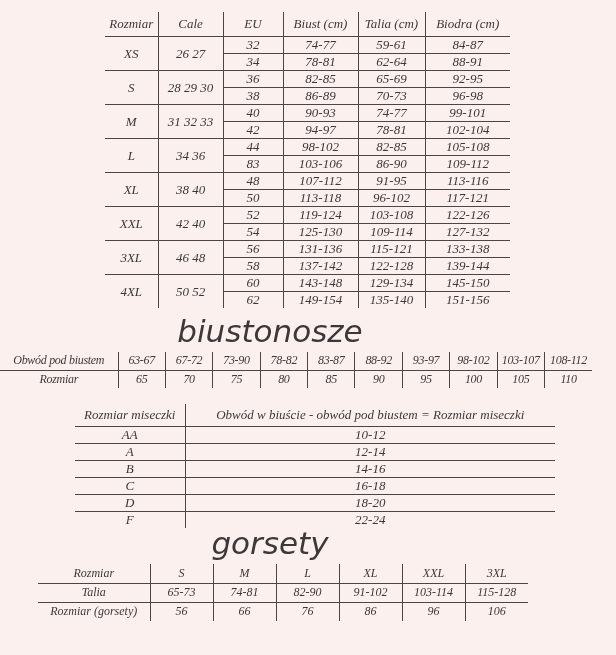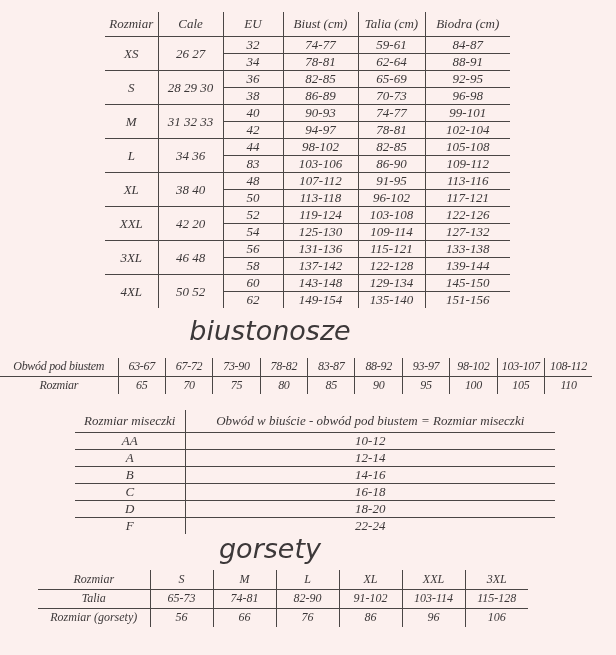--- a/index.html
+++ b/index.html
@@ -28,28 +28,28 @@
 
   
   .mt { width: 405px; margin: 12px 0 0 105px; }
   .mt th { height: 24px; border-bottom: 1px solid #4a4645; }
   .mt td { height: 17px; }
 
   
   .section-title {
     width: 540px;
     text-align: center;
-    font-size: 27px;
+    font-size: 31px;
     line-height: 30px;
     margin-top: 8px;
   }
   .section-title.second { margin-top: 0; }
 
   
-  .bt { width: 592px; margin-top: 12px; }
+  .bt { width: 592px; margin-top: 6px; }
   .bt td { height: 18px; font-size: 12px; letter-spacing: -0.3px; }
 
   
   .ct { width: 480px; margin: 16px 0 0 75px; }
   .ct th { height: 22px; }
   .ct td { height: 17px; }
 
   
   .gt { width: 490px; margin: 6px 0 0 38px; }
   .gt td { height: 19px; font-size: 12px; }
@@ -144,21 +144,21 @@
           <td class="hb">113-116</td>
         </tr>
         <tr>
           <td class="vr hb">50</td>
           <td class="vr hb">113-118</td>
           <td class="vr hb">96-102</td>
           <td class="hb">117-121</td>
         </tr>
         <tr>
           <td class="vr hb" rowspan="2">XXL</td>
-          <td class="vr hb" rowspan="2">42 20</td>
+          <td class="vr hb" rowspan="2">42 40</td>
           <td class="vr hb">52</td>
           <td class="vr hb">119-124</td>
           <td class="vr hb">103-108</td>
           <td class="hb">122-126</td>
         </tr>
         <tr>
           <td class="vr hb">54</td>
           <td class="vr hb">125-130</td>
           <td class="vr hb">109-114</td>
           <td class="hb">127-132</td>

